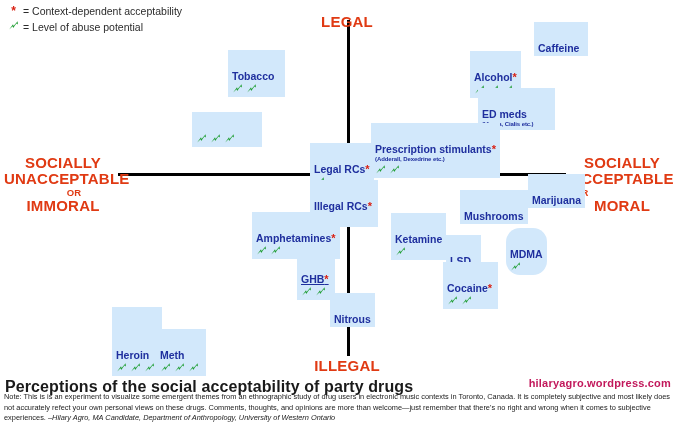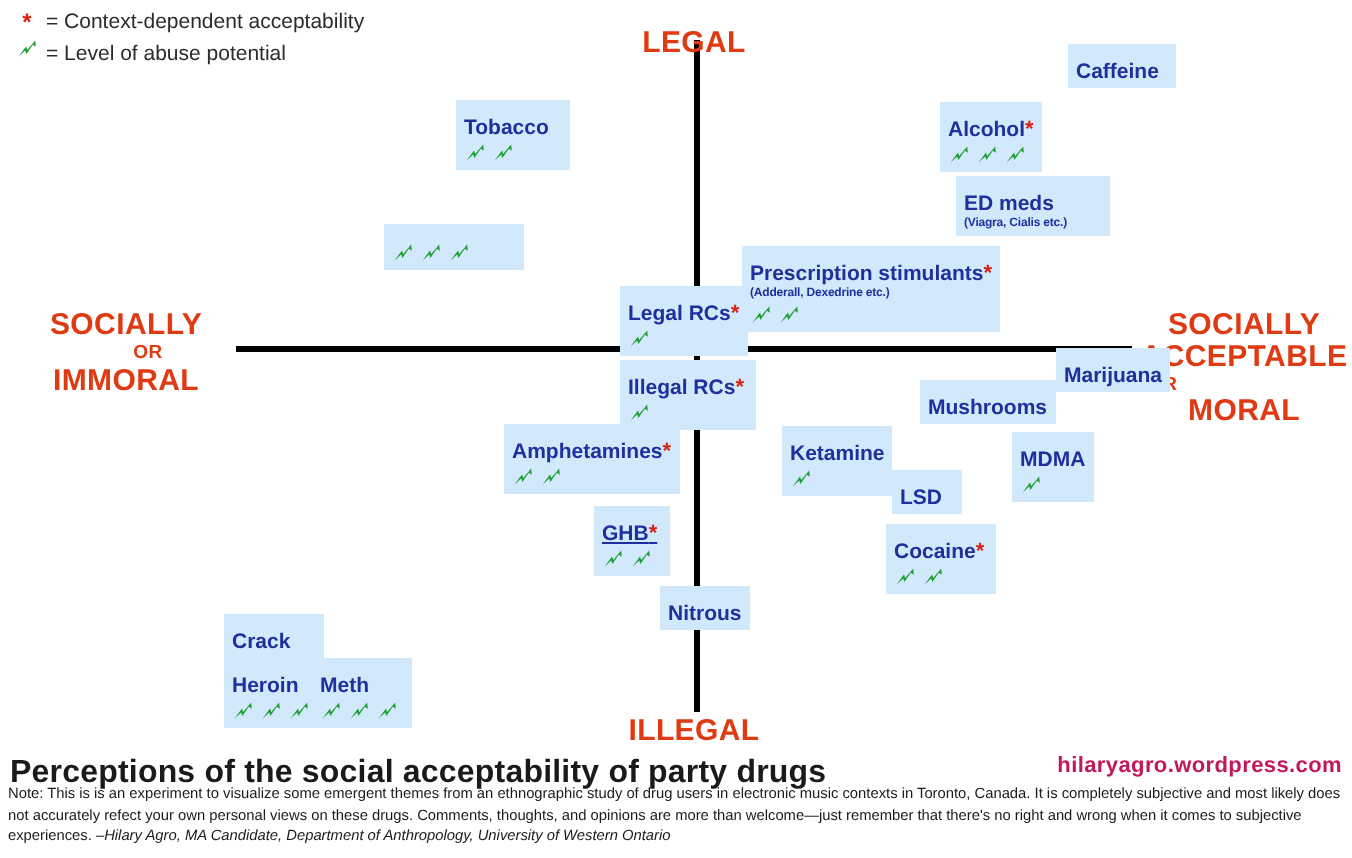--- a/index.html
+++ b/index.html
@@ -100,21 +100,21 @@
   #pole-right .or { text-align: left; padding-left: 4px; }
 
   
   .drug {
     position: absolute;
     background: #d2e8fb;
     color: #1f2f9e;
     font-weight: bold;
     font-size: 10.5px;
     line-height: 12px;
-    padding: 8px 4px 2px 4px;
+    padding: 20px 4px 2px 4px;
     box-sizing: border-box;
     white-space: nowrap;
   }
   .drug .sub {
     font-size: 6px;
     font-weight: bold;
     line-height: 8px;
     color: #1f2f9e;
     display: block;
     letter-spacing: -0.1px;
@@ -184,20 +184,21 @@
   </div>
 
   <div class="axis-v"></div>
   <div class="axis-h"></div>
 
   <div class="pole big" id="pole-legal">LEGAL</div>
   <div class="pole big" id="pole-illegal">ILLEGAL</div>
 
   <div class="pole big" id="pole-left">
     <span>SOCIALLY</span><br>
+    <span>UNACCEPTABLE</span>
     <span class="or">OR</span>
     <span>IMMORAL</span>
   </div>
 
   <div class="pole big" id="pole-right">
     <span>SOCIALLY</span><br>
     <span>ACCEPTABLE</span>
     <span class="or">OR</span>
     <span>MORAL</span>
   </div>
@@ -238,21 +239,21 @@
       <div class="drug" style="left: 528px; top: 174px; min-width: 49px;"><span>Marijuana</span></div>
       <div class="drug" style="left: 460px; top: 190px; min-width: 58px;"><span>Mushrooms</span></div>
       <div class="drug" style="left: 252px; top: 212px; min-width: 87px;"><span>Amphetamines</span><span class="star">*</span><span class="arrows"><span class="arrow-ico"><svg width="11" height="11" viewBox="0 0 11 11">
               <path d="M1.2 9.4 L5.0 4.2 L5.6 6.0 L9.6 1.2 L9.9 4.4 L8.4 3.4 L5.2 8.0 L4.6 6.2 Z" fill="#1f9e33"></path>
             </svg></span><span class="arrow-ico"><svg width="11" height="11" viewBox="0 0 11 11">
               <path d="M1.2 9.4 L5.0 4.2 L5.6 6.0 L9.6 1.2 L9.9 4.4 L8.4 3.4 L5.2 8.0 L4.6 6.2 Z" fill="#1f9e33"></path>
             </svg></span></span></div>
       <div class="drug" style="left: 391px; top: 213px; min-width: 50px;"><span>Ketamine</span><span class="arrows"><span class="arrow-ico"><svg width="11" height="11" viewBox="0 0 11 11">
               <path d="M1.2 9.4 L5.0 4.2 L5.6 6.0 L9.6 1.2 L9.9 4.4 L8.4 3.4 L5.2 8.0 L4.6 6.2 Z" fill="#1f9e33"></path>
             </svg></span></span></div>
-      <div class="drug" style="left: 506px; top: 216px; min-width: 41px;"><span>MDMA</span><span class="arrows"><span class="arrow-ico"><svg width="11" height="11" viewBox="0 0 11 11">
+      <div class="drug" style="left: 506px; top: 228px; min-width: 41px; border-radius: 14px;"><span>MDMA</span><span class="arrows"><span class="arrow-ico"><svg width="11" height="11" viewBox="0 0 11 11">
               <path d="M1.2 9.4 L5.0 4.2 L5.6 6.0 L9.6 1.2 L9.9 4.4 L8.4 3.4 L5.2 8.0 L4.6 6.2 Z" fill="#1f9e33"></path>
             </svg></span></span></div>
       <div class="drug" style="left: 446px; top: 235px; min-width: 35px;"><span>LSD</span></div>
       <div class="drug" style="left: 297px; top: 253px; min-width: 38px; text-decoration: underline;"><span>GHB</span><span class="star">*</span><span class="arrows"><span class="arrow-ico"><svg width="11" height="11" viewBox="0 0 11 11">
               <path d="M1.2 9.4 L5.0 4.2 L5.6 6.0 L9.6 1.2 L9.9 4.4 L8.4 3.4 L5.2 8.0 L4.6 6.2 Z" fill="#1f9e33"></path>
             </svg></span><span class="arrow-ico"><svg width="11" height="11" viewBox="0 0 11 11">
               <path d="M1.2 9.4 L5.0 4.2 L5.6 6.0 L9.6 1.2 L9.9 4.4 L8.4 3.4 L5.2 8.0 L4.6 6.2 Z" fill="#1f9e33"></path>
             </svg></span></span></div>
       <div class="drug" style="left: 443px; top: 262px; min-width: 55px;"><span>Cocaine</span><span class="star">*</span><span class="arrows"><span class="arrow-ico"><svg width="11" height="11" viewBox="0 0 11 11">
               <path d="M1.2 9.4 L5.0 4.2 L5.6 6.0 L9.6 1.2 L9.9 4.4 L8.4 3.4 L5.2 8.0 L4.6 6.2 Z" fill="#1f9e33"></path>

